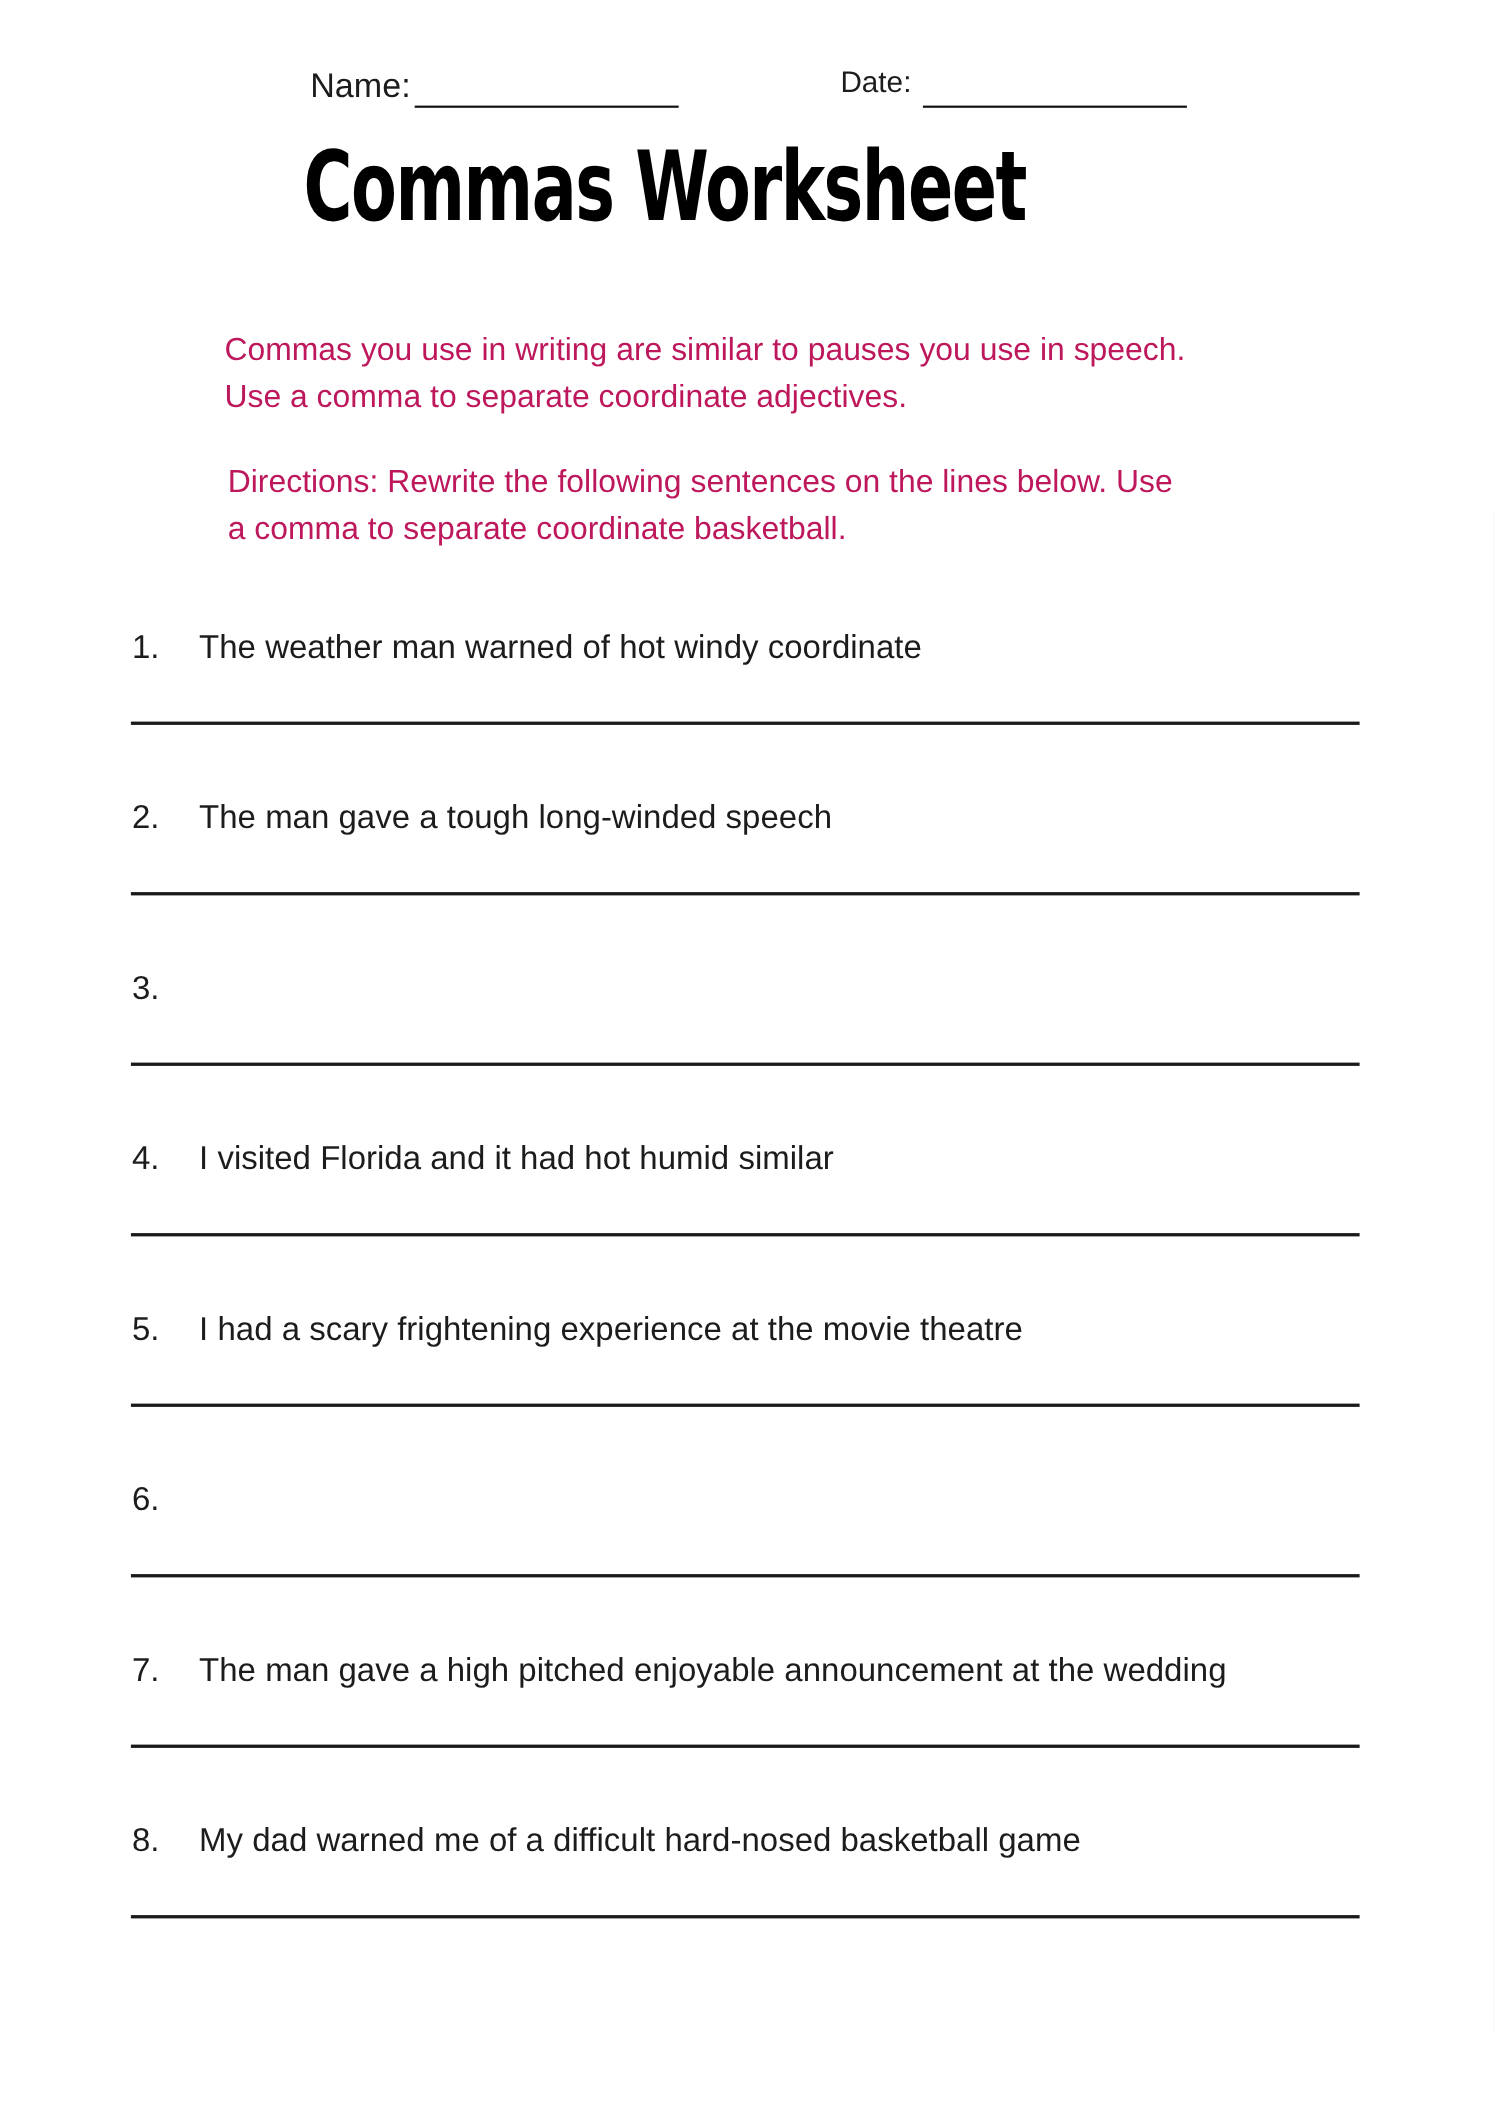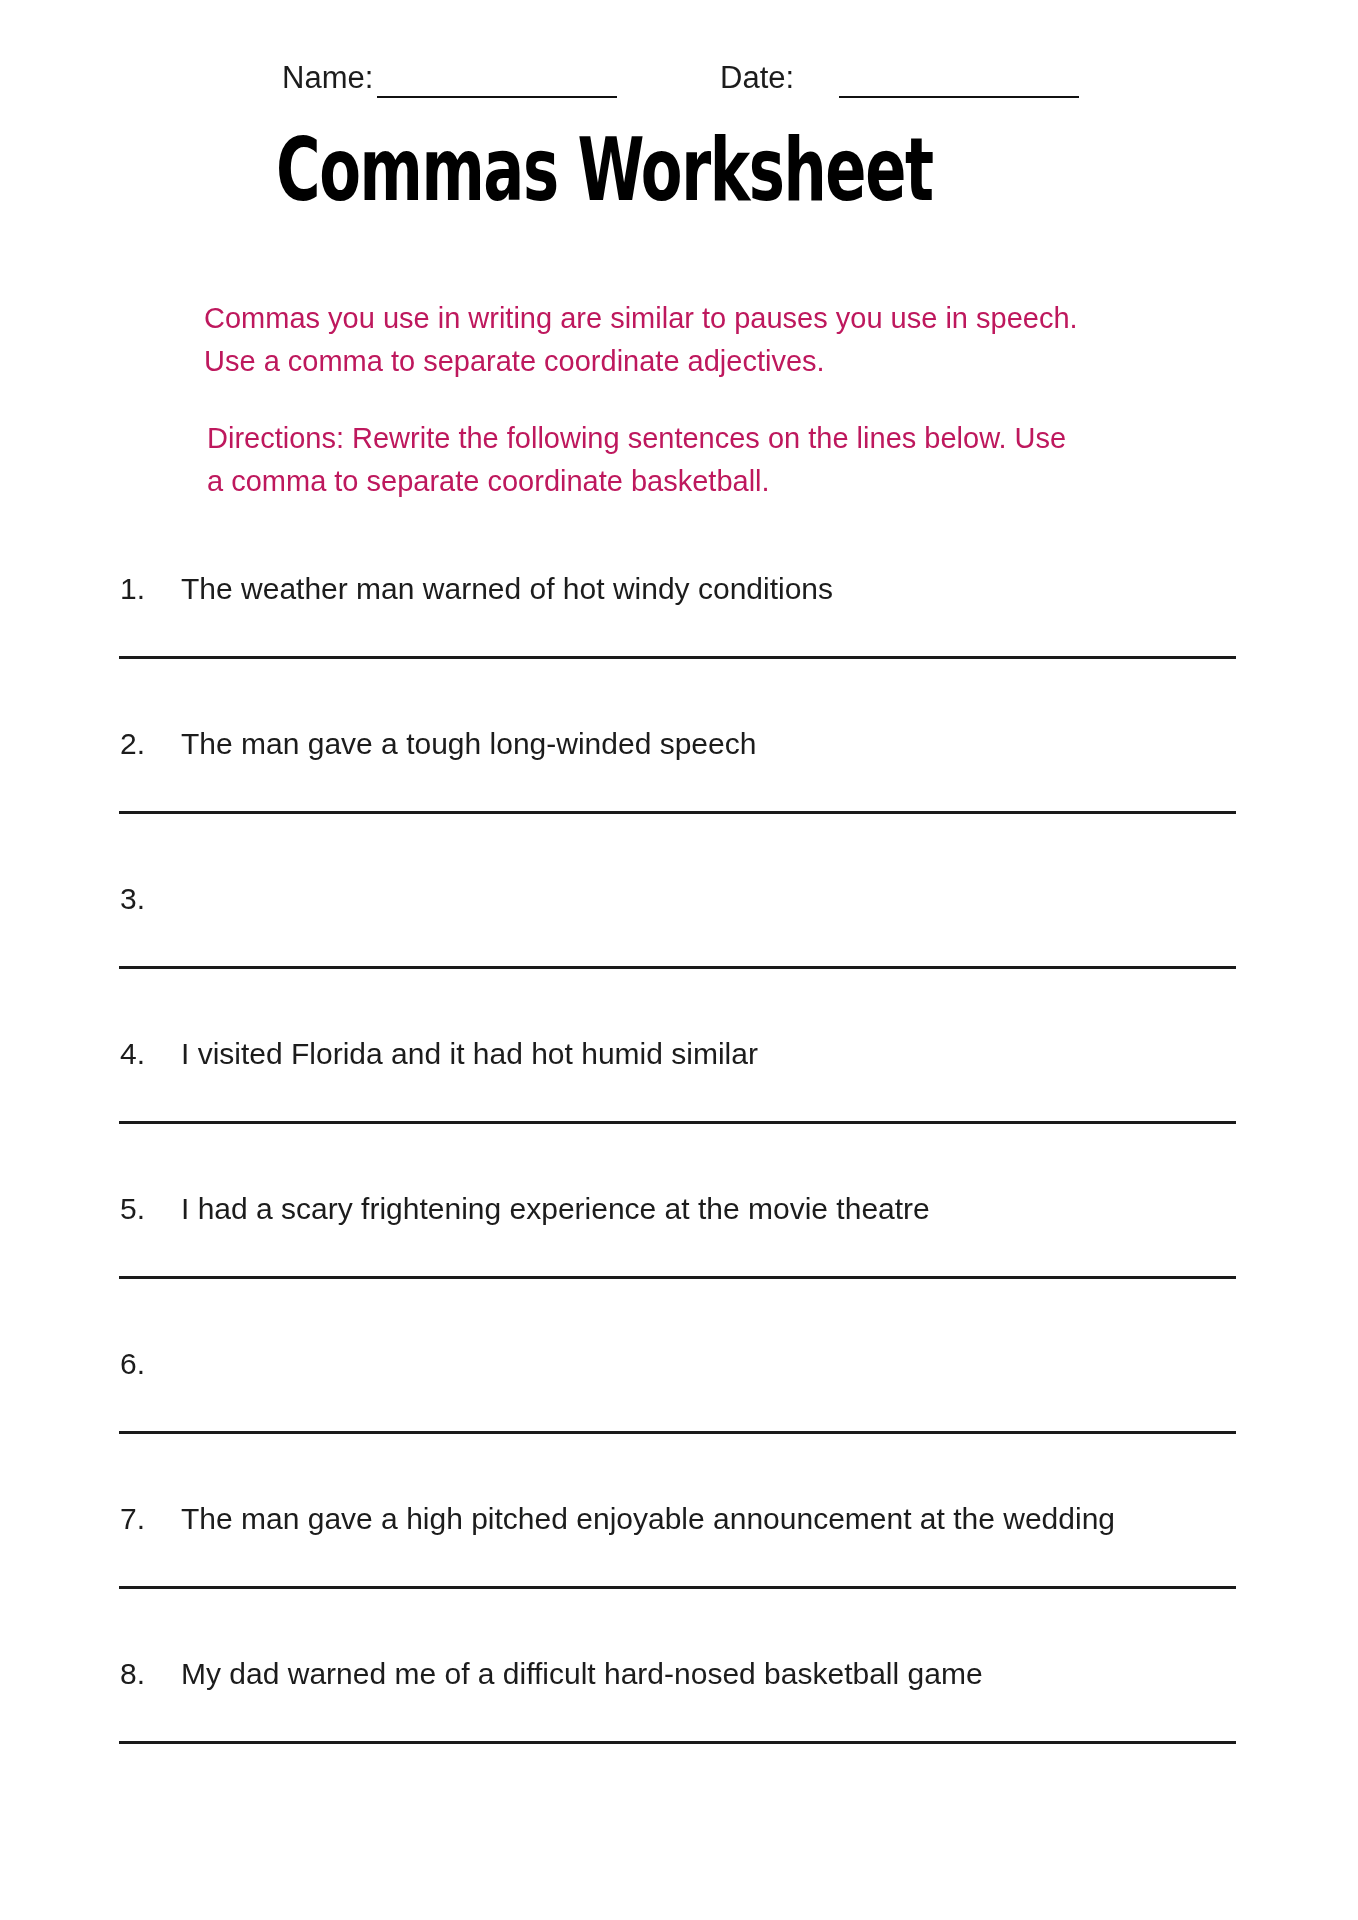--- a/index.html
+++ b/index.html
@@ -11,21 +11,21 @@
     background: #ffffff;
     font-family: "Liberation Sans", sans-serif;
     color: #1c1c1c;
     overflow: hidden;
   }
 
   
   .header-row { position: absolute; top: 56px; left: 0; width: 100%; height: 48px; padding-left: 28px; }
   .name-label  { position: absolute; left: 282px; top: 4px;  font-size: 31px; }
   .name-line   { position: absolute; left: 377px; top: 40px; width: 240px; border-top: 2.5px solid #111; }
-  .date-label  { position: absolute; left: 720px; top: 4px;  font-size: 31px; }
+  .date-label  { position: absolute; left: 764px; top: 4px;  font-size: 27px; }
   .date-line   { position: absolute; left: 839px; top: 40px; width: 240px; border-top: 2.5px solid #111; }
 
   
   .title {
     position: absolute;
     left: 276px; top: 118px;
     font-family: "DejaVu Sans", sans-serif;
     font-size: 88px;
     font-weight: bold;
     letter-spacing: -2px;
@@ -68,21 +68,21 @@
 
   <div class="para directions">
     <div>Directions: Rewrite the following sentences on the lines below. Use</div>
     <div>a comma to separate coordinate basketball.</div>
   </div>
 
   <div class="items">
 
     <div class="item">
       <span class="item-number">1.</span>
-      <span class="item-sentence">The weather man warned of hot windy conditions</span>
+      <span class="item-sentence">The weather man warned of hot windy coordinate</span>
       <div class="answer-line"></div>
     </div>
 
     <div class="item">
       <span class="item-number">2.</span>
       <span class="item-sentence">The man gave a tough long-winded speech</span>
       <div class="answer-line"></div>
     </div>
 
     <div class="item">

